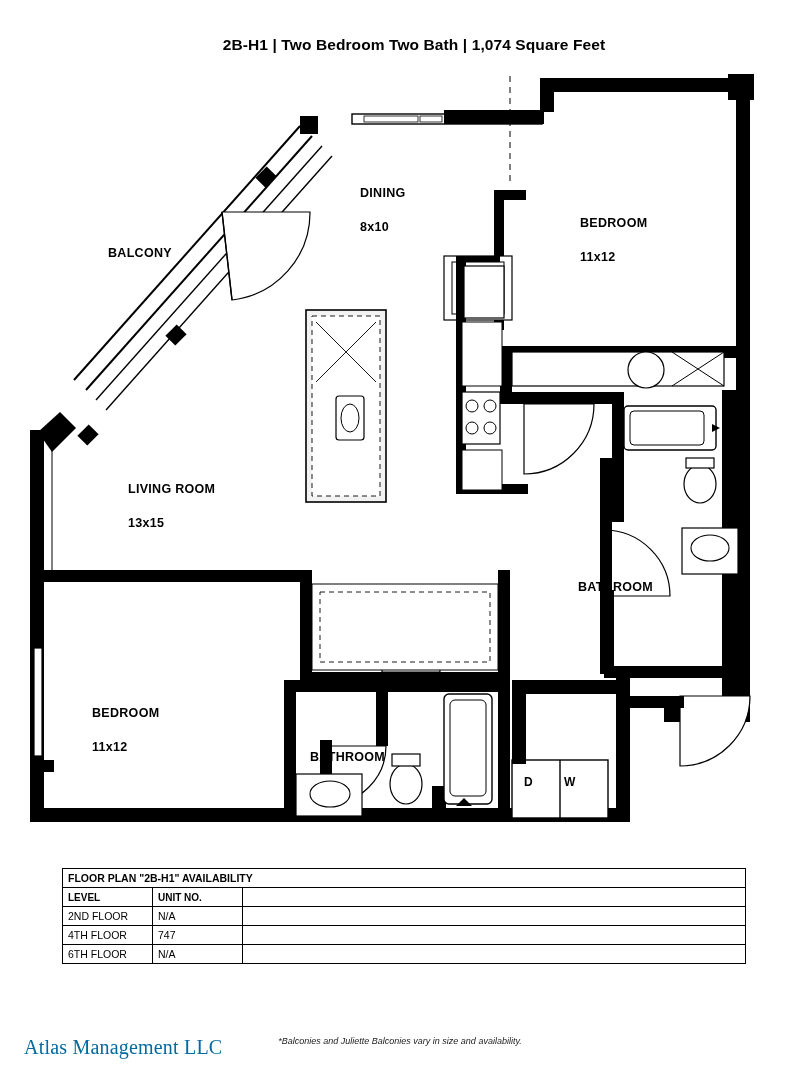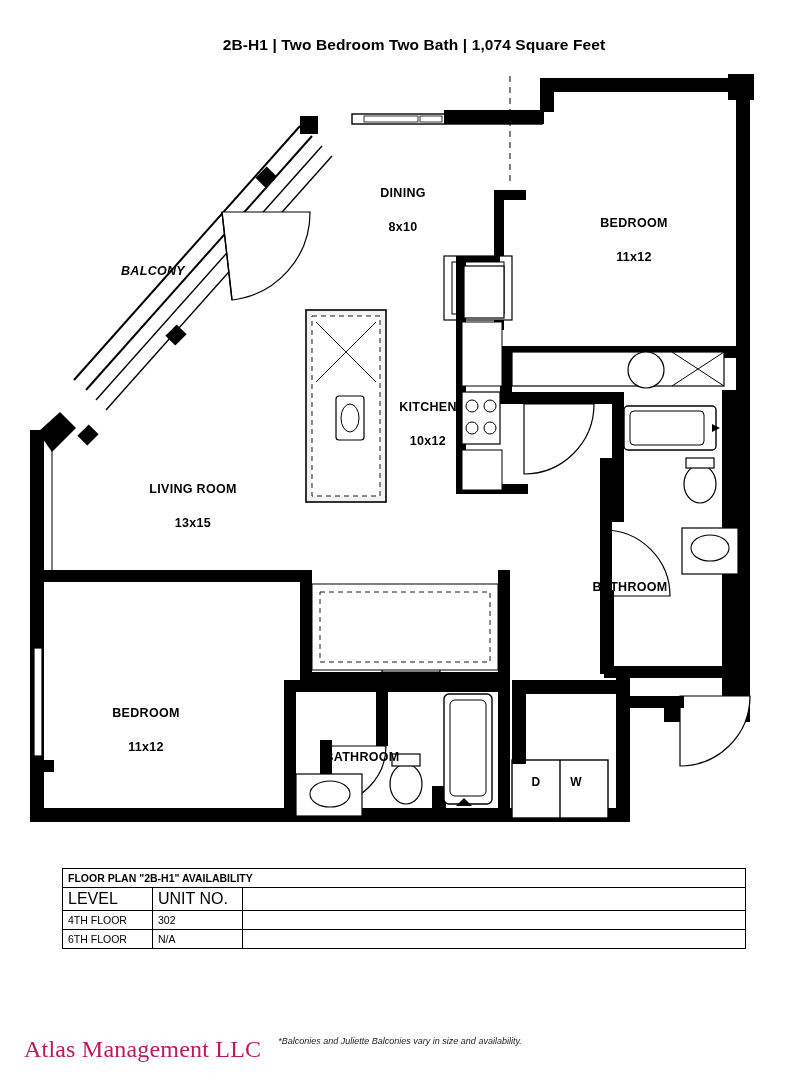--- a/index.html
+++ b/index.html
@@ -23,21 +23,20 @@
     letter-spacing: 0.1px;
     padding-left: 28px;
   }
 
   
   .plan { position: absolute; top: 60px; left: 0; width: 800px; height: 790px; }
   .plan svg { display: block; }
 
   .room-label {
     position: absolute;
-    text-align: center;
     font-size: 12.5px;
     font-weight: bold;
     line-height: 1.35;
     letter-spacing: 0.3px;
     white-space: pre-line;
   }
   .room-label .dim { font-weight: bold; }
 
   
   .avail {
@@ -47,38 +46,38 @@
     border-collapse: collapse;
     font-size: 10.5px;
   }
   .avail td, .avail th {
     border: 1px solid #000;
     padding: 2px 5px;
     height: 19px;
     text-align: left;
     font-weight: normal;
   }
-  .avail .hdr-row td { font-weight: normal; font-size: 16px; }
+  .avail .hdr-row td { font-weight: bold; font-size: 10px; }
   .avail .col-level { width: 90px; }
   .avail .col-unit  { width: 90px; }
   .avail .col-rest  { width: auto; }
 
   .footnote {
     position: absolute;
     left: 0; top: 1036px; width: 800px;
     text-align: center;
     font-size: 9px;
     font-style: italic;
     color: #222;
   }
   .brand {
     position: absolute;
     left: 24px; top: 1036px;
-    font-size: 24px;
-    color: #be185d;
+    font-size: 20px;
+    color: #0369a1;
     font-family: "Liberation Serif", serif;
     letter-spacing: 0.2px;
   }
 </style>
 </head>
 <body>
 
 <div class="page">
 
   <div class="title">2B-H1 | Two Bedroom Two Bath | 1,074 Square Feet</div>
@@ -215,35 +214,31 @@
         <line x1="560" y1="700" x2="560" y2="758" stroke="#000" stroke-width="1.4"></line>
         <rect x="512" y="620" width="14" height="84" fill="#000" stroke="none"></rect>
         <rect x="512" y="620" width="110" height="14" fill="#000" stroke="none"></rect>
 
         <path d="M680 636 L750 636 A70 70 0 0 1 680 706 Z" fill="#fff" stroke="#000" stroke-width="1.2"></path>
         <rect x="628" y="636" width="56" height="12" fill="#000" stroke="none"></rect>
 
       </g>
     </svg>
 
-    <div class="room-label" style="left:108px; top:186px; width:90px;font-style:italic;">
+    <div class="room-label" style="left:108px; top:168px; width:90px;">
       <span>BALCONY</span>
     </div>
     <div class="room-label" style="left:360px; top:108px; width:86px;">
       <span>DINING</span><br>
       <span class="dim">8x10</span>
     </div>
     <div class="room-label" style="left:580px; top:138px; width:108px;">
       <span>BEDROOM</span><br>
       <span class="dim">11x12</span>
     </div>
-    <div class="room-label" style="left:380px; top:322px; width:96px;">
-      <span>KITCHEN</span><br>
-      <span class="dim">10x12</span>
-    </div>
     <div class="room-label" style="left:128px; top:404px; width:130px;">
       <span>LIVING ROOM</span><br>
       <span class="dim">13x15</span>
     </div>
     <div class="room-label" style="left:578px; top:502px; width:104px;">
       <span>BATHROOM</span>
     </div>
     <div class="room-label" style="left:92px; top:628px; width:108px;">
       <span>BEDROOM</span><br>
       <span class="dim">11x12</span>
@@ -260,22 +255,27 @@
     <tbody>
       <tr>
         <td colspan="3" style="font-weight:bold;">FLOOR PLAN "2B-H1" AVAILABILITY</td>
       </tr>
       <tr class="hdr-row">
         <td class="col-level">LEVEL</td>
         <td class="col-unit">UNIT NO.</td>
         <td class="col-rest"></td>
       </tr>
       <tr>
+        <td class="col-level">2ND FLOOR</td>
+        <td class="col-unit">N/A</td>
+        <td class="col-rest"></td>
+      </tr>
+      <tr>
         <td class="col-level">4TH FLOOR</td>
-        <td class="col-unit">302</td>
+        <td class="col-unit">747</td>
         <td class="col-rest"></td>
       </tr>
       <tr>
         <td class="col-level">6TH FLOOR</td>
         <td class="col-unit">N/A</td>
         <td class="col-rest"></td>
       </tr>
     </tbody>
   </table>
 

